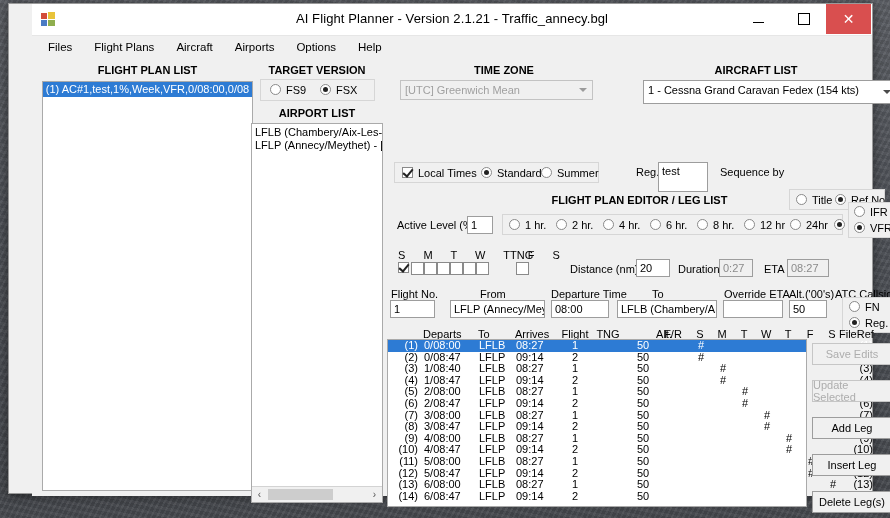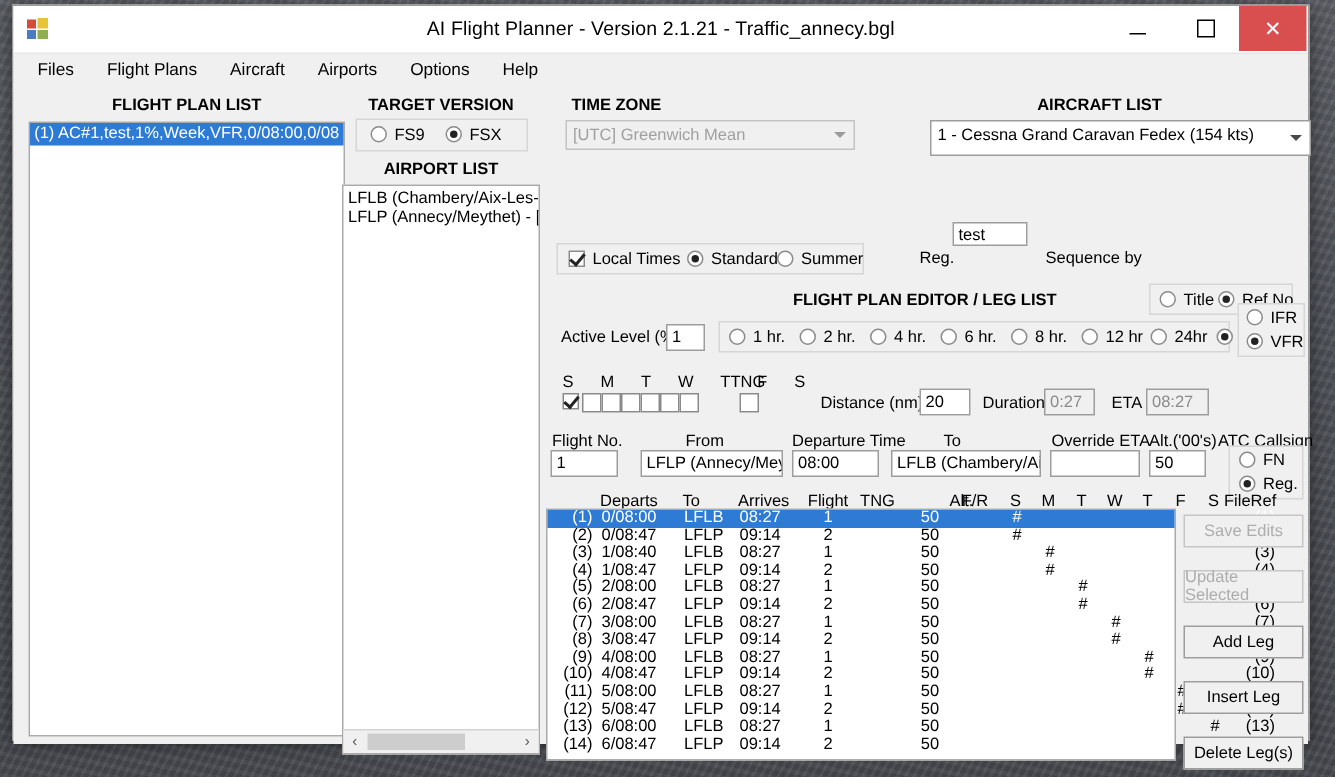--- a/index.html
+++ b/index.html
@@ -16,20 +16,21 @@
       repeating-linear-gradient(118deg, rgba(255,255,255,.045) 0 2px, rgba(0,0,0,.05) 2px 5px),
       repeating-linear-gradient(12deg, rgba(255,255,255,.035) 0 3px, rgba(0,0,0,.04) 3px 7px),
       linear-gradient(180deg,#5a5d63 0%,#4e5157 40%,#45484d 100%);
   }
   #win{
     position:absolute;left:8px;top:3px;width:865px;height:491px;
     background:#f0f0f0;
     border:1px solid #9a9a9a;
     box-shadow:0 2px 10px rgba(0,0,0,.5);
     box-sizing:border-box;
+    padding-left:23px;
   }
   
   #titlebar{
     height:31px;background:#ffffff;position:relative;
     border-bottom:1px solid #e6e6e6;
   }
   #appicon{
     position:absolute;left:8px;top:7px;width:16px;height:16px;
   }
   #titletext{
@@ -205,38 +206,38 @@
     <div class="panel" id="ap-list">
       <div class="row" style="margin-top:2px;">LFLB (Chambery/Aix-Les-Bain</div>
       <div class="row">LFLP (Annecy/Meythet) - [UT</div>
       <div id="ap-hscroll">
         <div class="ar" style="left:0;">‹</div>
         <div class="thumb"></div>
         <div class="ar" style="right:0;">›</div>
       </div>
     </div>
 
-    <div class="hdr" style="left:372px;top:5px;width:240px;">TIME ZONE</div>
+    <div class="hdr" style="left:352px;top:5px;width:240px;text-align:center;">TIME ZONE</div>
     <div class="combo dis" style="left:368px;top:21px;width:193px;height:20px;">
       <span>[UTC] Greenwich Mean</span>
       <span class="arrow"></span>
     </div>
     <div class="group" style="left:362px;top:103px;width:205px;height:21px;">
       <div class="check on" style="left:7px;top:4px;">Local Times</div>
       <div class="radio on" style="left:86px;top:4px;">Standard</div>
       <div class="radio" style="left:146px;top:4px;">Summer</div>
     </div>
 
     <div class="hdr" style="left:596px;top:5px;width:256px;text-align:center;">AIRCRAFT LIST</div>
     <div class="combo" style="left:611px;top:21px;width:254px;height:24px;">
       <span>1 - Cessna Grand Caravan Fedex (154 kts)</span>
       <span class="arrow"></span>
     </div>
     <div class="lbl" style="left:604px;top:107px;">Reg.</div>
-    <div class="tf" style="left:626px;top:89px;width:50px;height:16px;">test</div>
+    <div class="tf" style="left:626px;top:103px;width:50px;height:30px;">test</div>
     <div class="lbl" style="left:688px;top:107px;">Sequence by</div>
     <div class="group" style="left:757px;top:102px;width:96px;height:21px;margin-top:28px;">
       <div class="radio" style="left:6px;top:4px;">Title</div>
       <div class="radio on" style="left:45px;top:4px;">Ref No.</div>
     </div>
 
     <div class="hdr" style="left:360px;top:135px;width:495px;text-align:center;">FLIGHT PLAN EDITOR / LEG LIST</div>
     <div class="lbl" style="left:365px;top:160px;">Active Level (%)</div>
     <div class="tf" style="left:435px;top:157px;width:26px;height:18px;">1</div>
 

